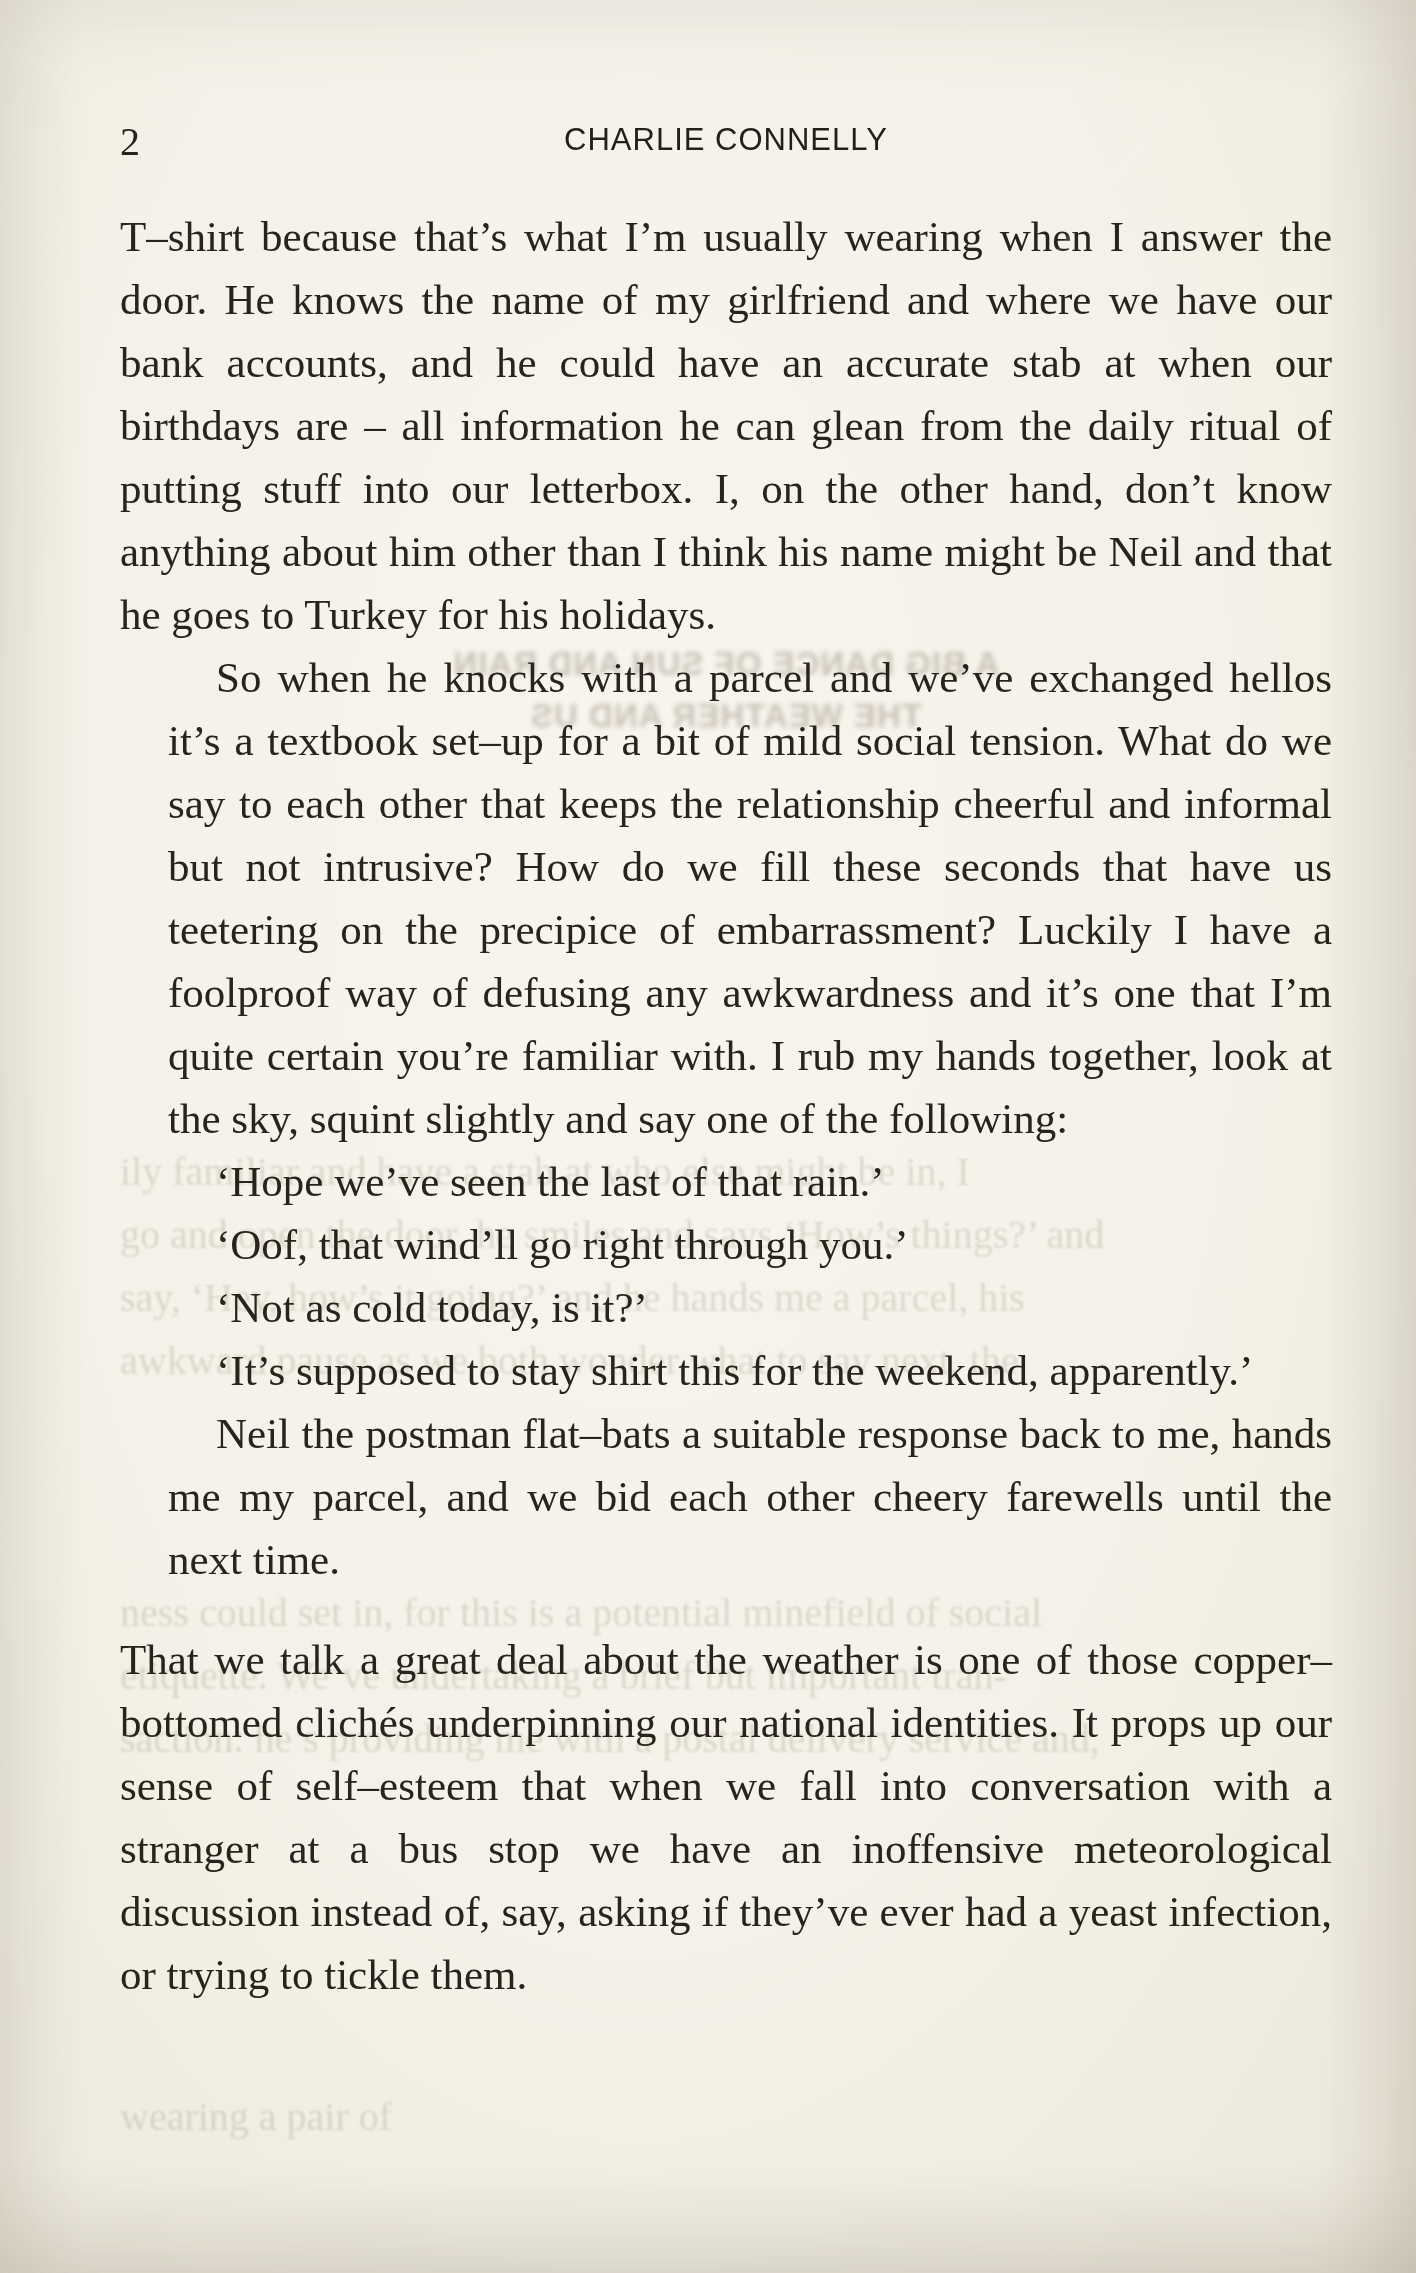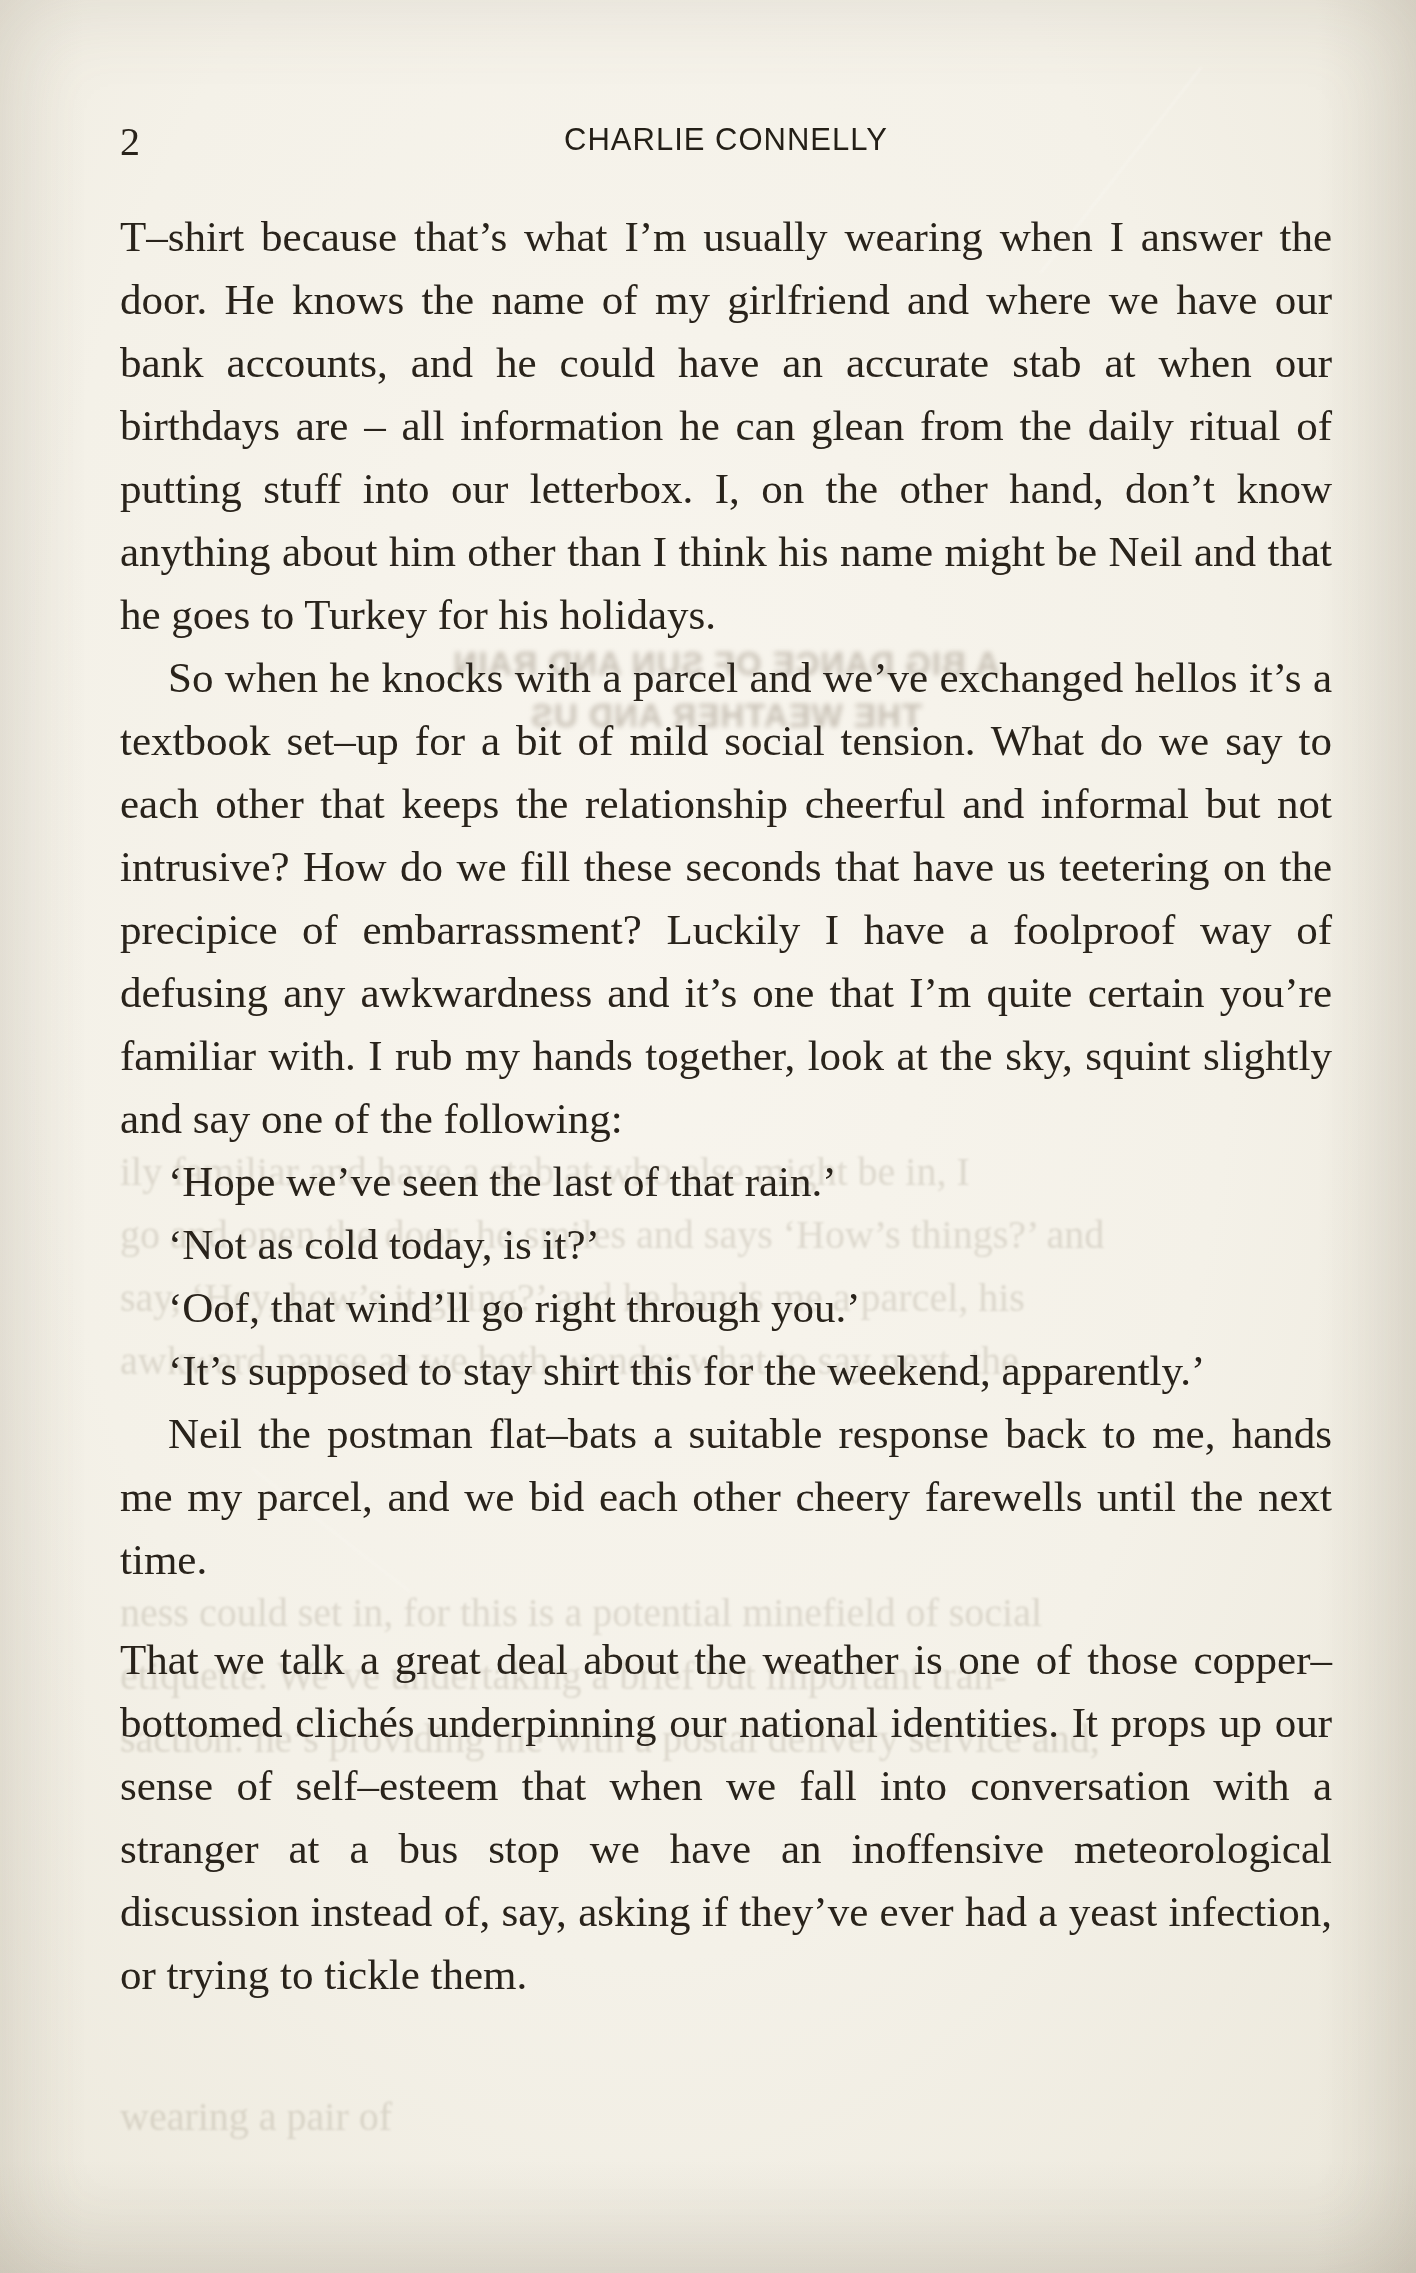--- a/index.html
+++ b/index.html
@@ -42,21 +42,21 @@
     position: absolute;
     top: 205px; left: 120px;
     width: 1212px;
     font-size: 43px;
     line-height: 63px;
     text-align: justify;
     z-index: 2;
     color: var(--ink, #29231b);
   }
   .body-text p { margin: 0; }
-  .body-text p.indent { text-indent: 48px; }
+  .body-text p.indent { text-indent: 48px; margin-left: 48px; }
   .body-text p.section-break { margin-top: 37px; font-family: Liberation Serif, serif; }
 
   
   .bleed-title {
     position: absolute;
     top: 638px; left: 120px; width: 1212px;
     text-align: center;
     font-family: "Liberation Sans", "DejaVu Sans", sans-serif;
     font-weight: 700;
     font-size: 33px;
@@ -122,22 +122,22 @@
       <div></div>
       <div></div>
       <div></div>
       <div>wearing a pair of</div>
     </div>
 
   <div class="body-text" id="body-text">
       <p class="no-indent">T–shirt because that’s what I’m usually wearing when I answer the door. He knows the name of my girlfriend and where we have our bank accounts, and he could have an accurate stab at when our birthdays are – all information he can glean from the daily ritual of putting stuff into our letterbox. I, on the other hand, don’t know anything about him other than I think his name might be Neil and that he goes to Turkey for his holidays.</p>
       <p class="indent">So when he knocks with a parcel and we’ve exchanged hellos it’s a textbook set–up for a bit of mild social tension. What do we say to each other that keeps the relationship cheerful and informal but not intrusive? How do we fill these seconds that have us teetering on the precipice of embarrassment? Luckily I have a foolproof way of defusing any awkwardness and it’s one that I’m quite certain you’re familiar with. I rub my hands together, look at the sky, squint slightly and say one of the following:</p>
       <p class="indent">‘Hope we’ve seen the last of that rain.’</p>
+      <p class="indent">‘Oof, that wind’ll go right through you.’</p>
       <p class="indent">‘Not as cold today, is it?’</p>
-      <p class="indent">‘Oof, that wind’ll go right through you.’</p>
       <p class="indent">‘It’s supposed to stay shirt this for the weekend, apparently.’</p>
       <p class="indent">Neil the postman flat–bats a suitable response back to me, hands me my parcel, and we bid each other cheery farewells until the next time.</p>
       <p class="no-indent section-break">That we talk a great deal about the weather is one of those copper–bottomed clichés underpinning our national identities. It props up our sense of self–esteem that when we fall into conversation with a stranger at a bus stop we have an inoffensive meteorological discussion instead of, say, asking if they’ve ever had a yeast infection, or trying to tickle them.</p>
     </div>
 
   <div class="scratch scratch-1"></div>
   <div class="scratch scratch-2"></div>
 
 </div>
 

